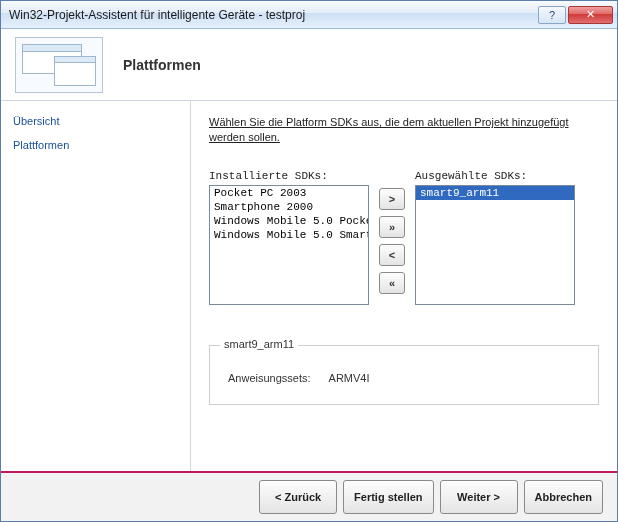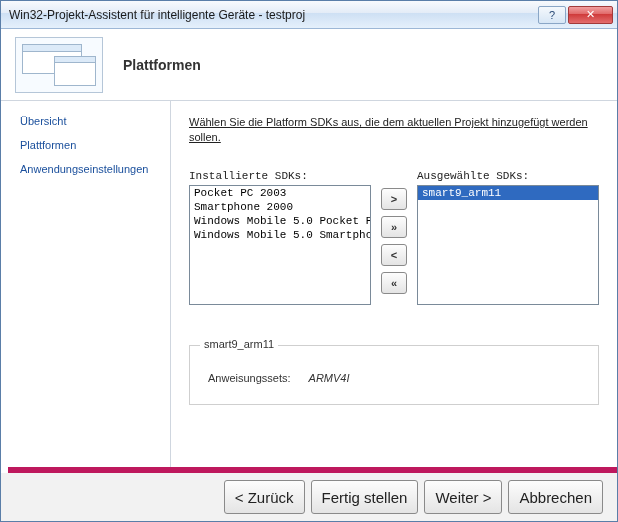--- a/index.html
+++ b/index.html
@@ -58,36 +58,36 @@
   position: absolute; bottom: 6px; right: 6px; width: 42px; height: 30px;
   border: 1px solid #9fb6cd; background: #fff;
 }
 .mini-win2::before {
   content: ""; position: absolute; top: 0; left: 0; right: 0; height: 5px;
   background: #dceaf8; border-bottom: 1px solid #9fb6cd;
 }
 .header-title { font-size: 14px; font-weight: bold; color: #333; }
 
 .body {
-  flex: 1; display: flex; border-bottom: 6px solid #be185d; margin-left: 7px;
+  flex: 1; display: flex; border-bottom: 2px solid #be185d;
 }
 .sidebar {
   width: 190px; padding: 14px 12px;
   border-right: 1px solid #cfd6df;
 }
 .nav-item { display: block; color: #1a4f9c; margin-bottom: 12px; cursor: default; }
 
 .main { flex: 1; padding: 14px 18px; display: flex; flex-direction: column; }
 .instr { color: #222; line-height: 1.4; margin-bottom: 24px; text-decoration: underline; }
 
 .sdk-row { display: flex; gap: 10px; align-items: flex-start; }
 .sdk-col { display: flex; flex-direction: column; font-family: Liberation Mono, monospace; }
 .sdk-label { margin-bottom: 3px; color: #222; }
 .listbox {
-  width: 182px; height: 120px;
+  width: 160px; height: 120px;
   border: 1px solid #7a8a99; background: #fff;
   overflow: hidden; font-size: 11px;
 }
 .listbox .item { padding: 1px 4px; white-space: nowrap; cursor: default; }
 .listbox .item.selected { background: #2f6ac0; color: #fff; }
 
 .btn-col { display: flex; flex-direction: column; gap: 6px; margin-top: 18px; }
 .move-btn {
   width: 26px; height: 22px;
   border: 1px solid #8a8a8a; border-radius: 3px;
@@ -102,33 +102,34 @@
   border: 1px solid #cfcfcf;
   padding: 16px 18px 20px 18px;
   position: relative;
 }
 .detail-title {
   position: absolute; top: -8px; left: 10px;
   background: #fff; padding: 0 4px; font-size: 11px; color: #333;
 }
 .detail-row { display: flex; gap: 18px; margin-top: 10px; }
 .detail-lbl { color: #333; }
-.detail-val { color: #333; font-style: italic; }
+.detail-val { color: #333; }
 
 .footer {
   height: 48px; display: flex; align-items: center; justify-content: flex-end;
   gap: 6px; padding: 0 14px; background: #f2f2f2;
 }
 .btn {
   min-width: 78px; height: 23px; padding: 16px 10px;
   border: 1px solid #8a8a8a; border-radius: 3px;
   background: linear-gradient(to bottom, #fdfdfd, #e4e4e4);
-  font-size: 15px; color: #222;
+  font-size: 11px; color: #222;
   display: flex; align-items: center; justify-content: center;
   cursor: default;
+  font-weight: bold;
 }
 </style>
 </head>
 <body>
 
 <div class="window">
 
   <div class="titlebar">
     <span class="titlebar-text">Win32-Projekt-Assistent für intelligente Geräte - testproj</span>
     <div class="titlebar-btns">
@@ -142,21 +143,20 @@
       <div class="mini-win"></div>
       <div class="mini-win2"></div>
     </div>
     <div class="header-title">Plattformen</div>
   </div>
 
   <div class="body">
     <div class="sidebar">
       <span class="nav-item">Übersicht</span>
       <span class="nav-item">Plattformen</span>
-      <span class="nav-item">Anwendungseinstellungen</span>
     </div>
 
     <div class="main">
       <div class="instr">Wählen Sie die Platform SDKs aus, die dem aktuellen Projekt hinzugefügt werden sollen.</div>
 
       <div class="sdk-row">
         <div class="sdk-col">
           <div class="sdk-label">Installierte SDKs:</div>
           <div class="listbox">
             <div class="item">Pocket PC 2003</div>

